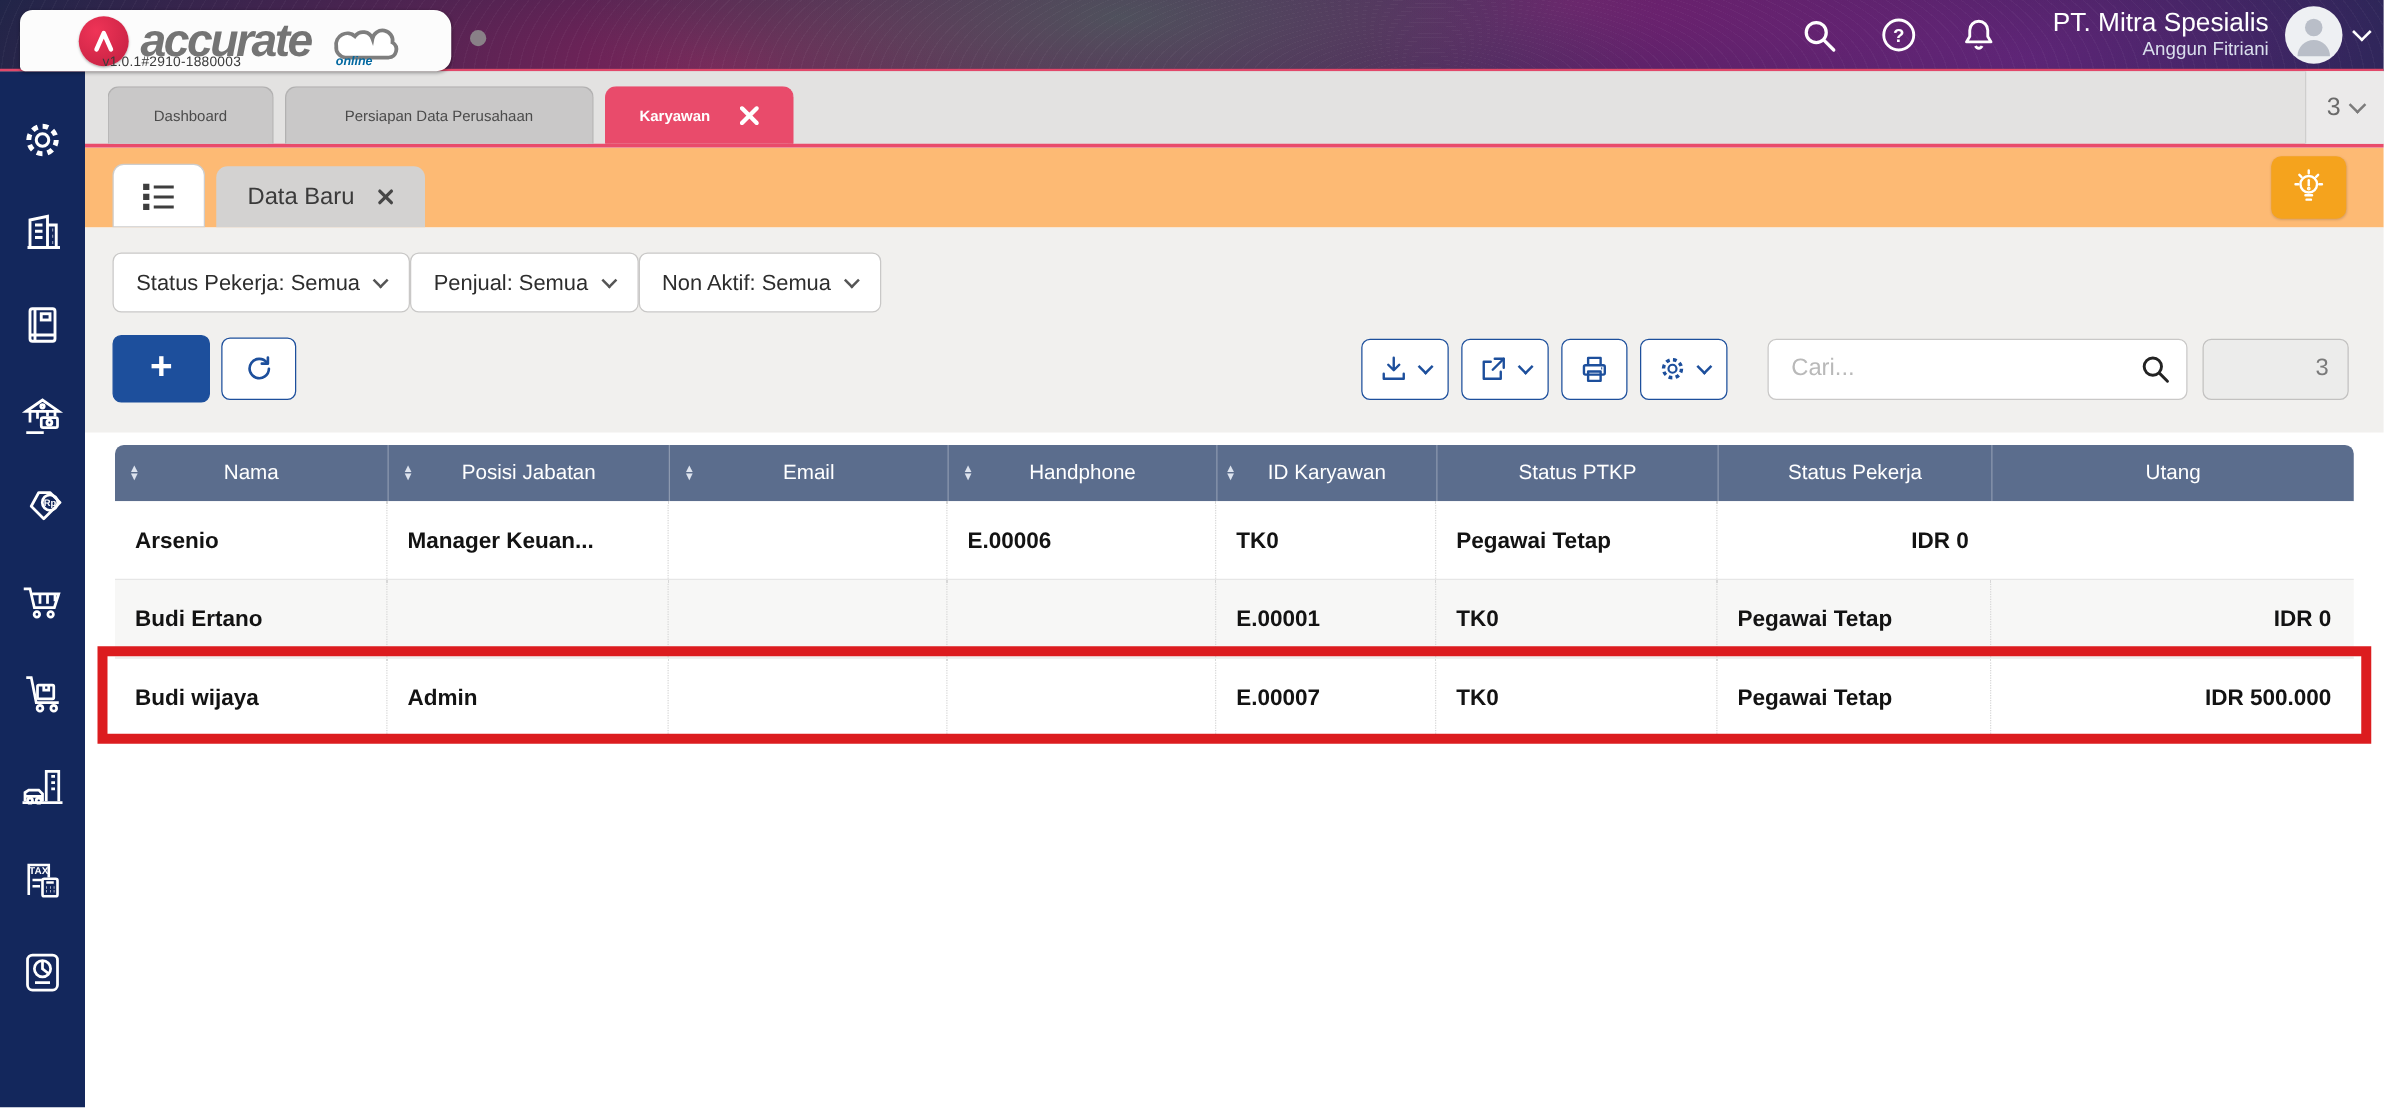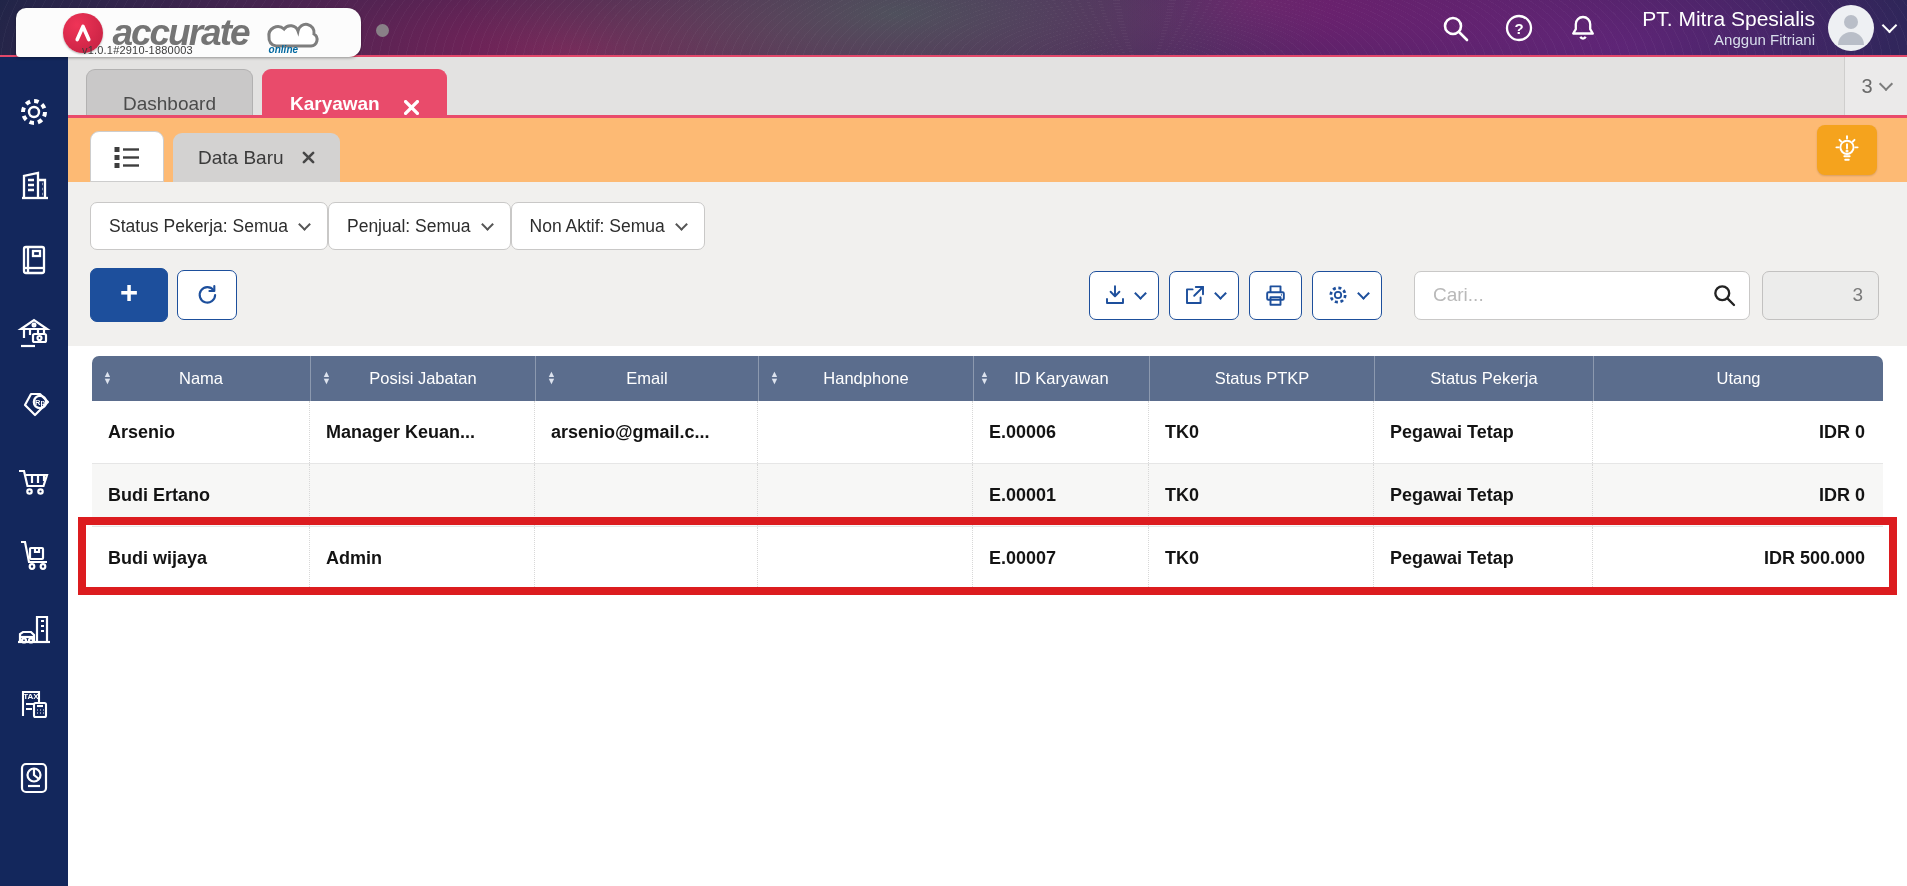--- a/index.html
+++ b/index.html
@@ -39,22 +39,22 @@
   
   .lower{display:flex;height:829px;}
   .sidebar{width:68px;background:#13275c;flex:none;display:flex;flex-direction:column;align-items:center;
     padding-top:34px;gap:32px;}
   .sb-item{width:44px;height:42px;display:flex;align-items:center;justify-content:center;color:#fff;cursor:pointer;flex:none;}
   .main{flex:1;display:flex;flex-direction:column;min-width:0;background:#fff;}
 
   
   .tabbar{height:58px;background:#e3e2e1;border-bottom:3px solid #e94b6b;display:flex;align-items:flex-end;
     padding-left:18px;position:relative;}
-  .tab{height:45px;display:flex;align-items:flex-end;padding:0 36px;background:#c9c8c8;border:1px solid #b2b1b1;border-bottom:none;
-    border-radius:9px 9px 0 0;font-size:19px;color:#4b4b4b;margin-right:9px;cursor:pointer;white-space:nowrap;margin-top:35px;}
+  .tab{height:45px;display:flex;align-items:center;padding:0 36px;background:#c9c8c8;border:1px solid #b2b1b1;border-bottom:none;
+    border-radius:9px 9px 0 0;font-size:12px;color:#4b4b4b;margin-right:9px;cursor:pointer;white-space:nowrap;margin-top:35px;}
   .tab.wide{padding:0 47px;}
   .tab.active{background:#e94b6b;border-color:#e94b6b;color:#fff;font-weight:bold;padding:0 27px;gap:24px;}
   .tab-close{width:15px;height:15px;color:#fff;display:block;}
   .tab-counter{margin-left:auto;align-self:stretch;width:62px;background:#ebeaea;border-left:1px solid #cfcecd;
     display:flex;align-items:center;justify-content:center;gap:8px;color:#6a6a6a;font-size:20px;cursor:pointer;}
   .tab-counter .chev{width:8px;height:8px;border-width:2px;color:#7c7c7c;}
 
   
   .subtab-row{height:64px;background:#fdba74;display:flex;align-items:flex-end;padding:0 30px 0 22px;}
   .listview-btn{width:72px;height:49px;background:#fff;border:1px solid #cdcdcd;border-radius:9px 9px 0 0;
@@ -253,20 +253,23 @@
           </svg>
       </div>
     </div>
 
     <div class="main">
 
       <div class="tabbar">
         <div class="tab">
           <span>Dashboard</span>
         </div>
+        <div class="tab wide">
+          <span>Persiapan Data Perusahaan</span>
+        </div>
         <div class="tab active">
           <span>Karyawan</span>
           <svg class="tab-close" viewBox="0 0 14 14">
             <path d="M1.5 1.5 L12.5 12.5 M12.5 1.5 L1.5 12.5" stroke="#fff" stroke-width="3.2" stroke-linecap="round"></path>
             </svg>
         </div>
         <div class="tab-counter">
           <span>3</span>
           <span class="chev"></span>
         </div>
@@ -417,21 +420,20 @@
             <span>Status Pekerja</span>
           </div>
           <div class="th nosort">
             <span>Utang</span>
           </div>
         </div>
 
         <div class="trow grid-cols">
           <div class="td">Arsenio</div>
           <div class="td">Manager Keuan...</div>
-          <div class="td">arsenio@gmail.c...</div>
           <div class="td"></div>
           <div class="td">E.00006</div>
           <div class="td">TK0</div>
           <div class="td">Pegawai Tetap</div>
           <div class="td right">IDR 0</div>
         </div>
 
         <div class="trow striped grid-cols">
           <div class="td">Budi Ertano</div>
           <div class="td"></div>

